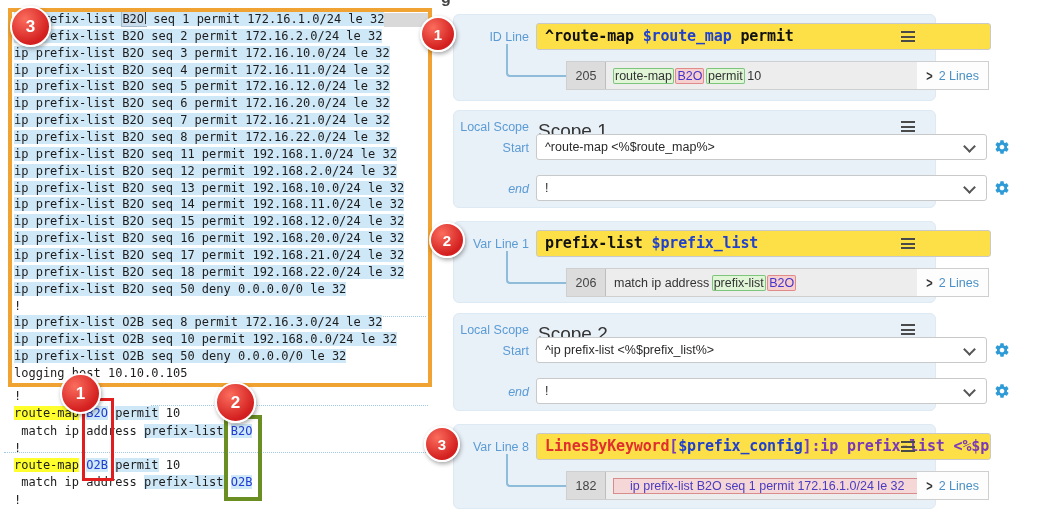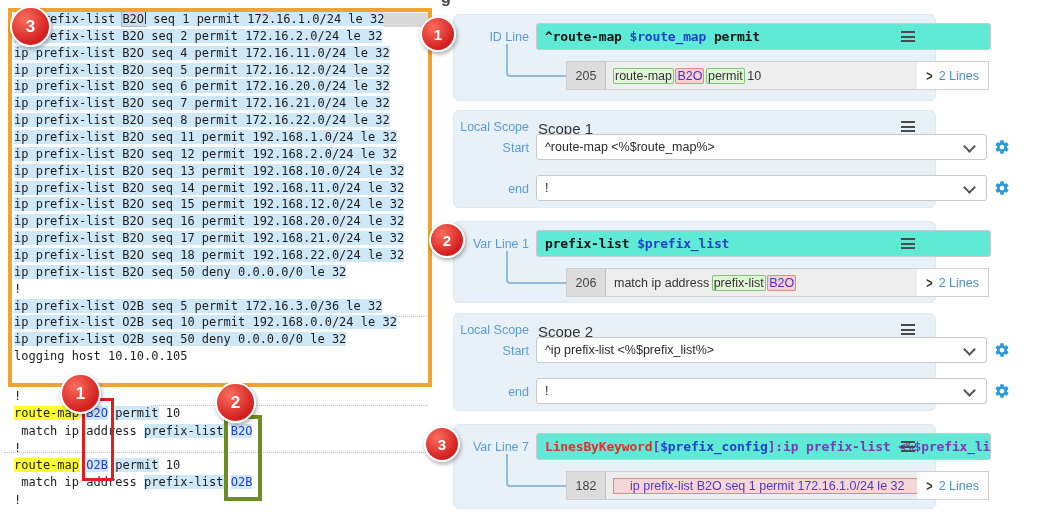--- a/index.html
+++ b/index.html
@@ -36,23 +36,23 @@
          border:2px solid #fff;box-shadow:1px 2px 4px rgba(0,0,0,.35);
          color:#fff;font-weight:bold;display:flex;align-items:center;justify-content:center;z-index:10;}
   .badge-lg{width:37px;height:37px;font-size:17px;}
   .badge-sm{width:32px;height:32px;font-size:15px;}
 
   
   .panel{position:absolute;left:453px;width:483px;background:#e9f1f8;border:1px solid #dde9f3;
          border-radius:6px;box-sizing:border-box;}
   .p-label{position:absolute;left:0;width:75px;text-align:right;font-size:12.5px;color:#5b9bd5;}
   .line-label{top:15px;}
-  .p-input{position:absolute;left:82px;top:8px;width:445px;height:25px;background:#5eead4;
+  .p-input{position:absolute;left:82px;top:8px;width:445px;height:25px;background:#fde047;
            border:1px solid #c9c9c9;border-radius:3px;
-           font-family:"DejaVu Sans Mono","Liberation Mono",monospace;font-size:13px;font-weight:bold;
+           font-family:"DejaVu Sans Mono","Liberation Mono",monospace;font-size:15px;font-weight:bold;
            letter-spacing:-0.15px;line-height:25px;padding-left:8px;overflow:hidden;white-space:pre;}
   .seg-k{color:#111;}
   .seg-var{color:#2141cc;}
   .seg-fn{color:#e02f2f;}
   .seg-punc{color:#7a3ab8;}
   .seg-mag{color:#d6219c;}
 
   .p-row{position:absolute;left:112px;top:46px;width:423px;height:29px;background:#ededed;
          border:1px solid #cfcfcf;box-sizing:border-box;display:flex;align-items:stretch;}
   .row-num{width:38px;background:#dcdcdc;border-right:1px solid #bdbdbd;display:flex;
@@ -70,23 +70,23 @@
              border-left:2px solid #8fbcd9;border-bottom:2px solid #8fbcd9;
              border-bottom-left-radius:4px;z-index:0;}
 
   .burger{position:absolute;right:20px;width:14px;height:11px;display:flex;flex-direction:column;
           justify-content:space-between;cursor:pointer;}
   .burger i{display:block;height:2px;background:#4a4a4a;}
   .p-line .burger{top:16px;}
   .scope .burger{top:10px;}
 
   .scope-main-label{top:9px;}
-  .scope-name{position:absolute;left:84px;top:9px;font-size:15px;color:#333;}
+  .scope-name{position:absolute;left:84px;top:9px;font-size:19px;color:#333;}
   .lbl-start{top:30px;text-align:right;}
-  .lbl-end{top:71px;}
+  .lbl-end{top:71px;font-style:italic;}
   .dd{position:absolute;left:82px;width:441px;height:24px;background:#fff;border:1px solid #c9c9c9;
       border-radius:3px;font-size:12.5px;color:#2a2a2a;line-height:24px;padding-left:8px;cursor:pointer;}
   .dd-start{top:23px;}
   .dd-end{top:64px;}
   .dd-chev{position:absolute;right:12px;top:7px;width:7px;height:7px;border-right:2px solid #555;
            border-bottom:2px solid #555;transform:rotate(45deg);}
   .gear{position:absolute;left:540px;width:16px;height:16px;cursor:pointer;}
   .gear-start{top:28px;}
   .gear-end{top:69px;}
 
@@ -107,36 +107,37 @@
 
 <div>
   <div class="orange-box"></div>
   <div class="dotted" id="dot-top"></div>
   <div class="dotted" id="dot-19"></div>
   <div class="dotted" id="dot-b1"></div>
   <div class="dotted" id="dot-b2"></div>
   <div class="cfg" id="cfg-lines">
       <div class="cfg-line"><span class="seg seg-sel">ip prefix-list </span><span class="seg seg-word">B2O</span><span class="seg seg-sel"> seq 1 permit 172.16.1.0/24 le 32</span><span class="seg seg-tail"></span></div>
       <div class="cfg-line"><span class="seg seg-sel">ip prefix-list B2O seq 2 permit 172.16.2.0/24 le 32</span></div>
+      <div class="cfg-line"><span class="seg seg-sel">ip prefix-list B2O seq 3 permit 172.16.10.0/24 le 32</span></div>
       <div class="cfg-line"><span class="seg seg-sel">ip prefix-list B2O seq 4 permit 172.16.11.0/24 le 32</span></div>
       <div class="cfg-line"><span class="seg seg-sel">ip prefix-list B2O seq 5 permit 172.16.12.0/24 le 32</span></div>
       <div class="cfg-line"><span class="seg seg-sel">ip prefix-list B2O seq 6 permit 172.16.20.0/24 le 32</span></div>
       <div class="cfg-line"><span class="seg seg-sel">ip prefix-list B2O seq 7 permit 172.16.21.0/24 le 32</span></div>
       <div class="cfg-line"><span class="seg seg-sel">ip prefix-list B2O seq 8 permit 172.16.22.0/24 le 32</span></div>
       <div class="cfg-line"><span class="seg seg-sel">ip prefix-list B2O seq 11 permit 192.168.1.0/24 le 32</span></div>
       <div class="cfg-line"><span class="seg seg-sel">ip prefix-list B2O seq 12 permit 192.168.2.0/24 le 32</span></div>
       <div class="cfg-line"><span class="seg seg-sel">ip prefix-list B2O seq 13 permit 192.168.10.0/24 le 32</span></div>
       <div class="cfg-line"><span class="seg seg-sel">ip prefix-list B2O seq 14 permit 192.168.11.0/24 le 32</span></div>
       <div class="cfg-line"><span class="seg seg-sel">ip prefix-list B2O seq 15 permit 192.168.12.0/24 le 32</span></div>
       <div class="cfg-line"><span class="seg seg-sel">ip prefix-list B2O seq 16 permit 192.168.20.0/24 le 32</span></div>
       <div class="cfg-line"><span class="seg seg-sel">ip prefix-list B2O seq 17 permit 192.168.21.0/24 le 32</span></div>
       <div class="cfg-line"><span class="seg seg-sel">ip prefix-list B2O seq 18 permit 192.168.22.0/24 le 32</span></div>
       <div class="cfg-line"><span class="seg seg-sel">ip prefix-list B2O seq 50 deny 0.0.0.0/0 le 32</span></div>
       <div class="cfg-line"><span class="seg seg-plain">!</span></div>
-      <div class="cfg-line"><span class="seg seg-sel">ip prefix-list O2B seq 5 permit 172.16.3.0/36 le 32</span></div>
+      <div class="cfg-line"><span class="seg seg-sel">ip prefix-list O2B seq 8 permit 172.16.3.0/24 le 32</span></div>
       <div class="cfg-line"><span class="seg seg-sel">ip prefix-list O2B seq 10 permit 192.168.0.0/24 le 32</span></div>
       <div class="cfg-line"><span class="seg seg-sel">ip prefix-list O2B seq 50 deny 0.0.0.0/0 le 32</span></div>
       <div class="cfg-line"><span class="seg seg-plain">logging host 10.10.0.105</span></div>
     </div>
   <div class="cfg" id="cfg-below">
       <div class="cfg-line"><span class="seg seg-plain">!</span></div>
       <div class="cfg-line"><span class="seg seg-yellow">route-map</span><span class="seg seg-plain"> </span><span class="seg seg-name">B2O</span><span class="seg seg-plain"> </span><span class="seg seg-sel">permit</span><span class="seg seg-plain"> 10</span></div>
       <div class="cfg-line"><span class="seg seg-plain"> match ip address </span><span class="seg seg-sel">prefix-list</span><span class="seg seg-plain"> </span><span class="seg seg-name">B2O</span></div>
       <div class="cfg-line"><span class="seg seg-plain">!</span></div>
       <div class="cfg-line"><span class="seg seg-yellow">route-map</span><span class="seg seg-plain"> </span><span class="seg seg-name">O2B</span><span class="seg seg-plain"> </span><span class="seg seg-sel">permit</span><span class="seg seg-plain"> 10</span></div>
@@ -232,21 +233,21 @@
     <span>!</span>
     <span class="dd-chev"></span>
   </div>
   <svg class="gear gear-end" viewBox="0 0 24 24">
       <use href="#gear-sym"></use>
     </svg>
 </section>
 
 <section class="panel p-line" style="top:424px;height:85px;">
   <div class="connector"></div>
-  <div class="p-label line-label">Var Line 7</div>
+  <div class="p-label line-label">Var Line 8</div>
   <div class="p-input"><span class="seg seg-fn">LinesByKeyword</span><span class="seg seg-punc">[</span><span class="seg seg-var">$prefix_config</span><span class="seg seg-punc">]</span><span class="seg seg-punc">:ip prefix-list &lt;%$prefix_list%&gt; </span><span class="seg seg-mag">$_dummy</span></div>
   <div class="burger">
       <i></i>
       <i></i>
       <i></i>
     </div>
   <div class="p-row">
     <div class="row-num">182</div>
     <div class="row-content"><span class="seg seg-pinkline">ip prefix-list B2O seq 1 permit 172.16.1.0/24 le 32</span></div>
     <div class="row-lines">

